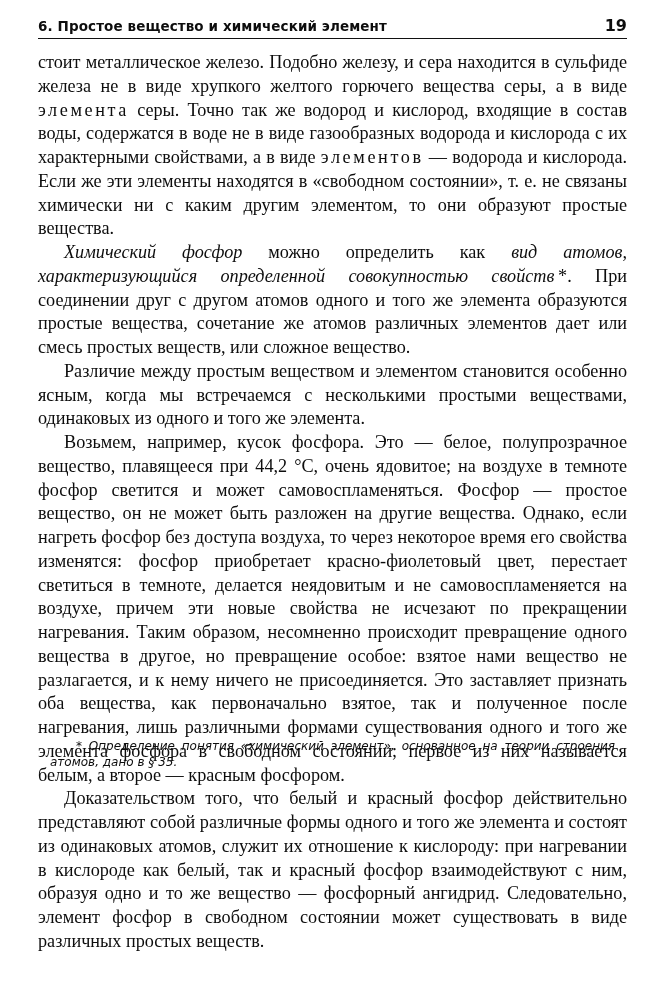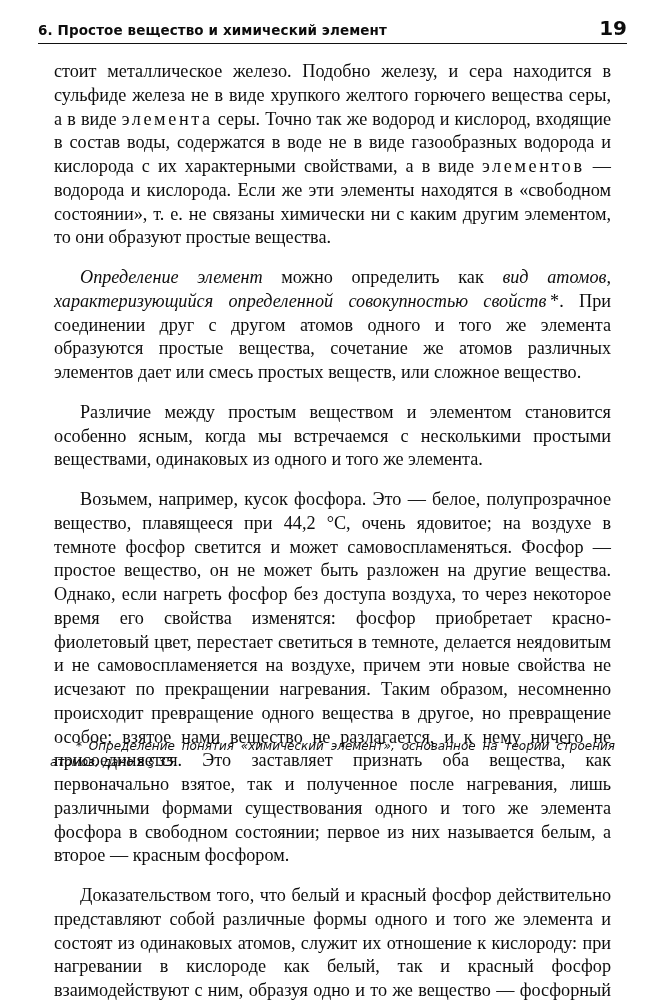--- a/index.html
+++ b/index.html
@@ -27,35 +27,35 @@
     justify-content: space-between;
     font-family: "DejaVu Sans", sans-serif;
     font-weight: bold;
     margin-bottom: 3px;
   }
   .header-title {
     font-size: 13.5px;
     letter-spacing: 0.1px;
   }
   .header-page {
-    font-size: 20px;
+    font-size: 16px;
   }
   .rule {
     border-bottom: 1.6px solid #111;
     margin: 0 0 12px 0;
   }
   .body-text {
     font-size: 18.2px;
     line-height: 1.305;
     text-align: justify;
     text-justify: inter-word;
     hyphens: manual;
   }
   .body-text p {
-    margin: 16px;
+    margin: 0;
     text-indent: 26px;
   }
   .body-text p.no-indent {
     text-indent: 0;
   }
   .it {
     font-style: italic;
   }
   .sp {
     letter-spacing: 2.6px;
@@ -87,21 +87,21 @@
   <div class="header">
     <div class="header-title">6. Простое вещество и химический элемент</div>
     <div class="header-page">19</div>
   </div>
   <div class="rule"></div>
 
   <div class="body-text">
 
     <p class="no-indent">стоит металлическое железо. Подобно железу, и сера находится в сульфиде железа не в виде хрупкого желтого горючего вещества серы, а в виде <span class="sp">элемента</span> серы. Точно так же водород и кислород, входящие в состав воды, содержатся в воде не в виде газообразных водорода и кислорода с их характерными свойствами, а в виде <span class="sp">элементов</span> — водорода и кислорода. Если же эти элементы находятся в «свободном состоянии», т. е. не связаны химически ни с каким другим элементом, то они образуют простые вещества.</p>
 
-    <p><span class="it">Определение элемент</span> можно определить как <span class="it">вид атомов, характеризующийся определенной совокупностью свойств</span> *. При соединении друг с другом атомов одного и того же элемента образуются простые вещества, сочетание же атомов различных элементов дает или смесь простых веществ, или сложное вещество.</p>
+    <p><span class="it">Химический фосфор</span> можно определить как <span class="it">вид атомов, характеризующийся определенной совокупностью свойств</span> *. При соединении друг с другом атомов одного и того же элемента образуются простые вещества, сочетание же атомов различных элементов дает или смесь простых веществ, или сложное вещество.</p>
 
     <p>Различие между простым веществом и элементом становится особенно ясным, когда мы встречаемся с несколькими простыми веществами, одинаковых из одного и того же элемента.</p>
 
     <p>Возьмем, например, кусок фосфора. Это — белое, полупрозрачное вещество, плавящееся при 44,2 °C, очень ядовитое; на воздухе в темноте фосфор светится и может самовоспламеняться. Фосфор — простое вещество, он не может быть разложен на другие вещества. Однако, если нагреть фосфор без доступа воздуха, то через некоторое время его свойства изменятся: фосфор приобретает красно-фиолетовый цвет, перестает светиться в темноте, делается неядовитым и не самовоспламеняется на воздухе, причем эти новые свойства не исчезают по прекращении нагревания. Таким образом, несомненно происходит превращение одного вещества в другое, но превращение особое: взятое нами вещество не разлагается, и к нему ничего не присоединяется. Это заставляет признать оба вещества, как первоначально взятое, так и полученное после нагревания, лишь различными формами существования одного и того же элемента фосфора в свободном состоянии; первое из них называется белым, а второе — красным фосфором.</p>
 
     <p>Доказательством того, что белый и красный фосфор действительно представляют собой различные формы одного и того же элемента и состоят из одинаковых атомов, служит их отношение к кислороду: при нагревании в кислороде как белый, так и красный фосфор взаимодействуют с ним, образуя одно и то же вещество — фосфорный ангидрид. Следовательно, элемент фосфор в свободном состоянии может существовать в виде различных простых веществ.</p>
 
 
   </div>
 

